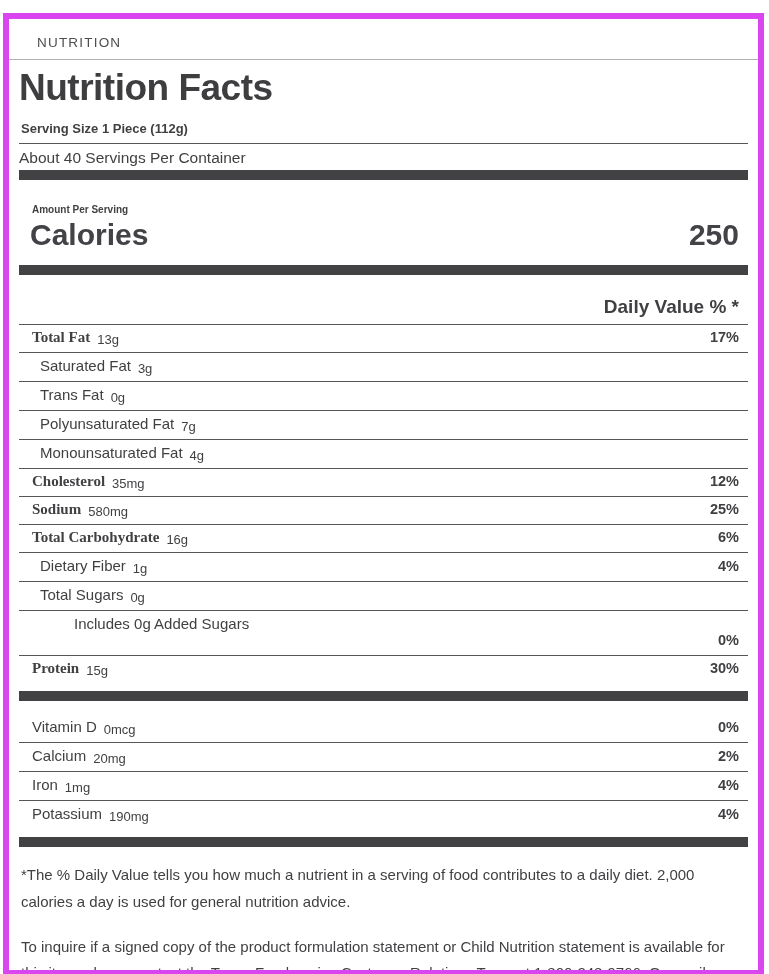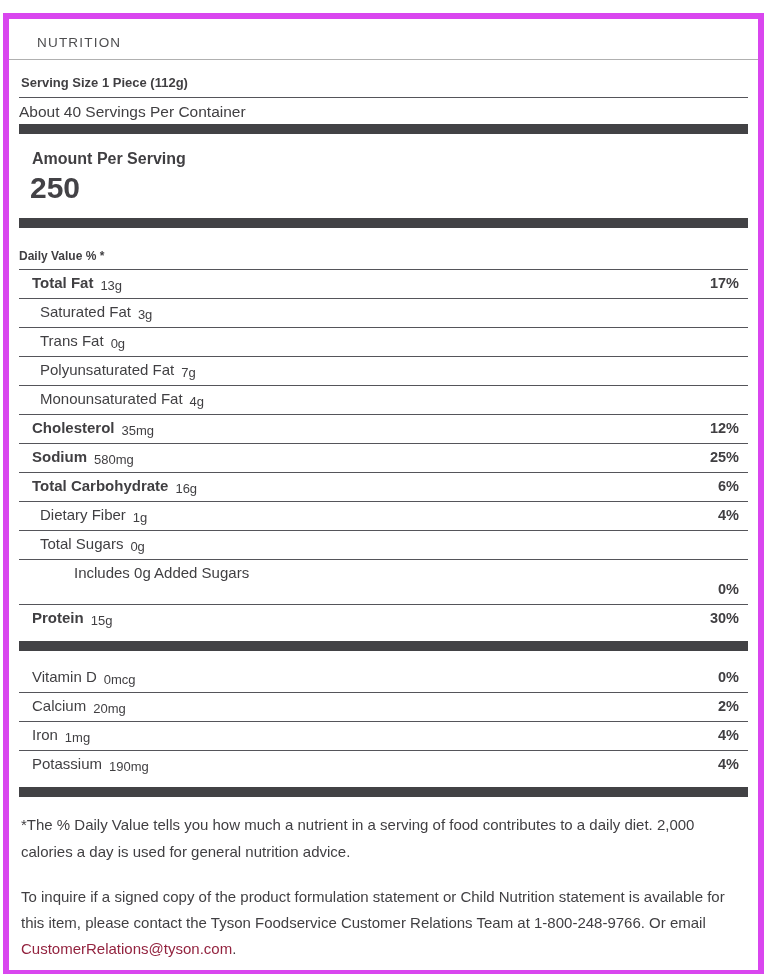--- a/index.html
+++ b/index.html
@@ -53,52 +53,53 @@
   }
   .bar {
     height: 10px;
     background: #424245;
     margin-top: 3px;
   }
   .bar.bar2 { margin-top: 13px; }
   .bar.bar3 { margin-top: 8px; }
   .bar.bar4 { margin-top: 8px; }
   .amount-label {
-    margin: 16px 0 0 13px;
-    font-weight: bold;
-    font-size: 16px;
+    margin: 24px 0 0 13px;
+    font-weight: bold;
+    font-size: 10px;
   }
   .calories-row {
     display: flex;
     justify-content: space-between;
     align-items: baseline;
     padding: 0 9px 0 11px;
     margin-top: 3px;
     font-size: 30px;
     font-weight: bold;
     color: #434246;
   }
   .dv-header {
+    text-align: right;
     padding: 21px 9px 6px 0;
     font-weight: bold;
-    font-size: 12px;
+    font-size: 19px;
   }
   .nrow {
     display: flex;
     align-items: baseline;
     border-top: 1px solid #55555a;
     padding: 4px 9px 6px 13px;
     font-size: 15px;
     line-height: 17px;
   }
   .nrow.no-top { border-top: none; justify-content: center; }
   .nrow.ind1 { padding-left: 21px; }
   .nrow.ind2 { padding-left: 55px; flex-direction: column; }
   .nlabel { color: #403f42; }
-  .nlabel.bold { font-weight: bold; }
+  .nlabel.bold { font-weight: bold; font-family: Liberation Serif, serif; }
   .namount {
     font-size: 13px;
     margin-left: 7px;
     position: relative;
     top: 2px;
   }
   .ndv {
     margin-left: auto;
     font-weight: bold;
     font-size: 14.5px;
@@ -123,29 +124,31 @@
   }
 </style>
 </head>
 <body>
 
 <div class="card">
 
   <div class="section-label">NUTRITION</div>
   <hr class="rule-light">
 
+  <div class="title">Nutrition Facts</div>
 
   <div class="serving-size">Serving Size 1 Piece (112g)</div>
   <hr class="rule-dark">
   <div class="servings-per">About 40 Servings Per Container</div>
 
   <div class="bar bar1"></div>
 
   <div class="amount-label">Amount Per Serving</div>
   <div class="calories-row">
+    <span>Calories</span>
     <span>250</span>
   </div>
 
   <div class="bar bar2"></div>
 
   <div class="dv-header">Daily Value % *</div>
 
   <div id="nutrient-rows">
       <div class="nrow ind0">
         <span class="nlabel bold">Total Fat</span>

